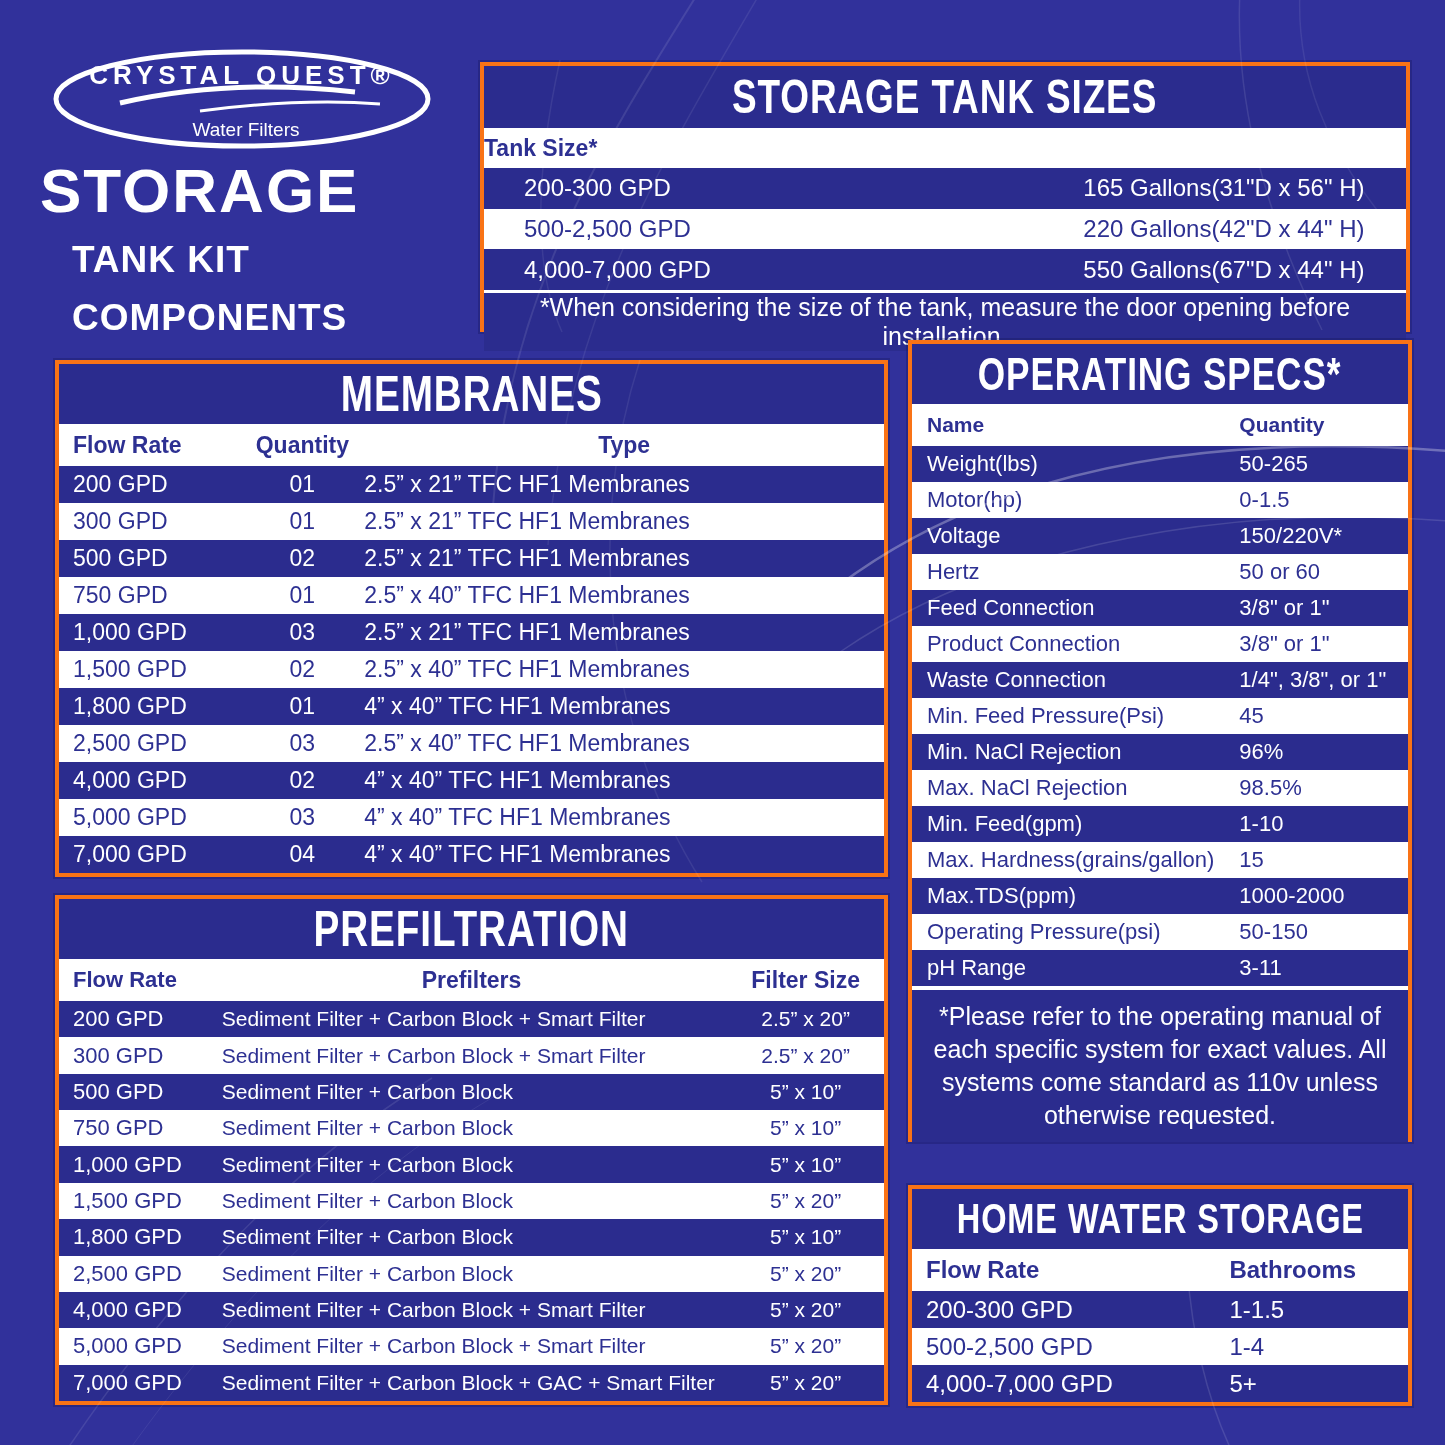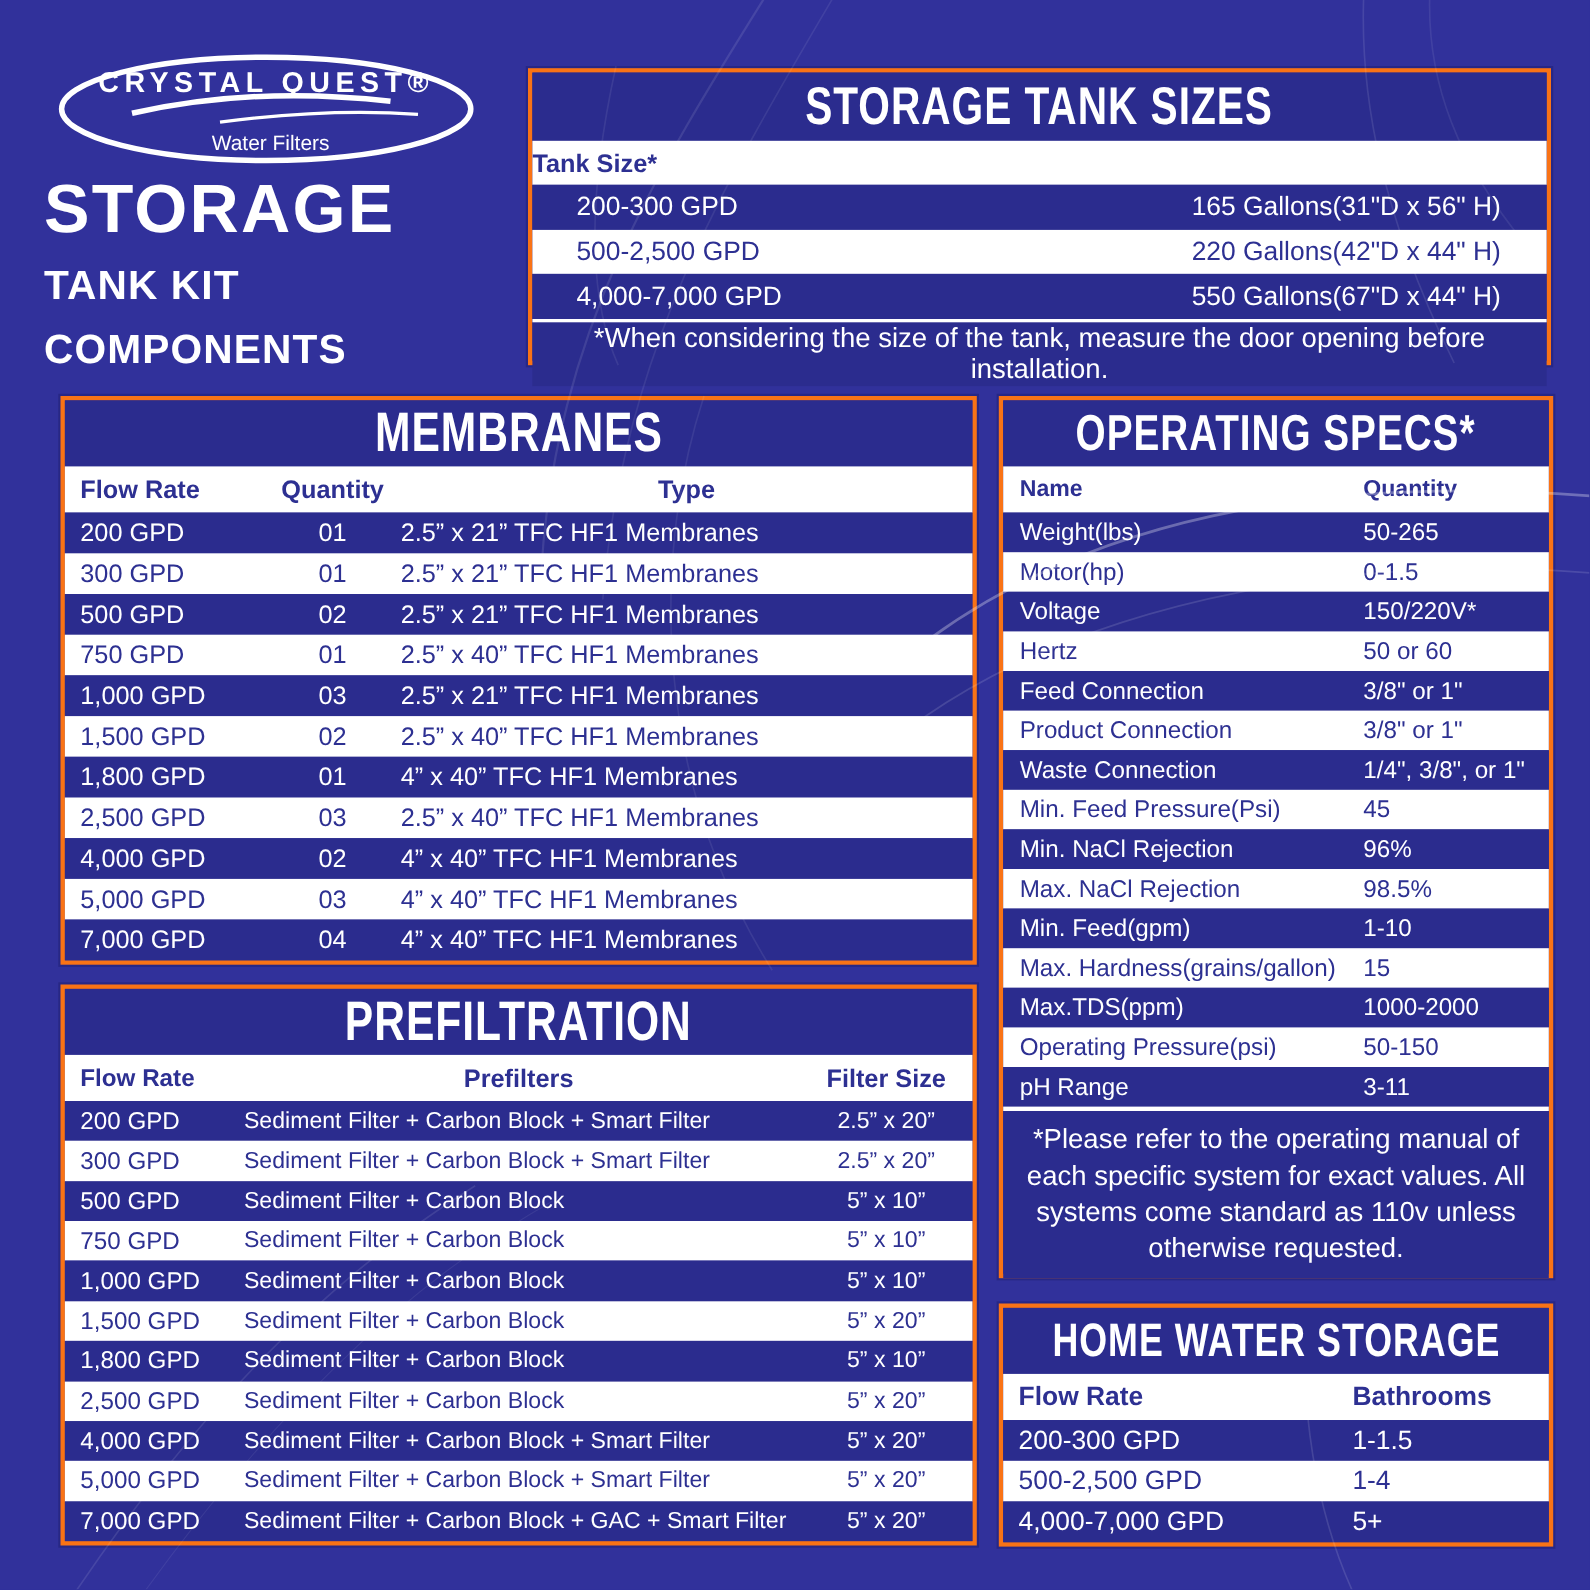--- a/index.html
+++ b/index.html
@@ -15,21 +15,21 @@
     background:var(--bg);
     font-family:"Liberation Sans", sans-serif;
     color:#fff;
   }
   .deco{position:absolute;left:0;top:0;z-index:5;pointer-events:none;}
 
   
   .logo{position:absolute;left:50px;top:48px;z-index:2;}
   .page-title{position:absolute;left:40px;top:158px;z-index:2;display:flex;flex-direction:column;}
   .pt-big{font-size:62px;font-weight:700;letter-spacing:2px;line-height:1.05;}
-  .pt-sub{font-size:37px;font-weight:700;letter-spacing:1px;margin-top:16px;}
+  .pt-sub{font-size:37px;font-weight:700;letter-spacing:1px;margin-top:16px;margin-left:32px;}
 
   
   .tbox{
     position:absolute;
     border:4px solid #f97316;
     background:var(--blue);
     z-index:2;
     box-shadow:0 0 0 2px rgba(12,12,70,.25);
     display:flex;flex-direction:column;
   }
@@ -69,21 +69,21 @@
   .box-membranes .band{height:60px;}
   .box-membranes .band .cond{font-size:44px;}
   .box-membranes .colhead{height:42px;grid-template-columns:22% 15% 63%;font-size:23px;}
   .box-membranes .rows{height:407px;}
   .box-membranes .trow{grid-template-columns:22% 15% 63%;font-size:23px;}
   .box-membranes .c0{padding-left:14px;}
   .box-membranes .c1{text-align:center;}
   .box-membranes .c2{text-align:left;}
 
   
-  .box-specs{left:908px;top:360px;width:504px;height:802px;}
+  .box-specs{left:908px;top:340px;width:504px;height:802px;}
   .box-specs .band{height:60px;}
   .box-specs .band .cond{font-size:40px;}
   .box-specs .colhead{height:42px;grid-template-columns:66% 34%;font-size:21px;}
   .box-specs .rows{height:540px;}
   .box-specs .trow{grid-template-columns:66% 34%;font-size:22px;}
   .box-specs .c0{padding-left:15px;}
   .box-specs .footnote{border-top-width:4px;font-size:25px;line-height:1.32;padding:10px 16px;}
 
   
   .box-prefilt{left:55px;top:895px;width:833px;height:510px;}

